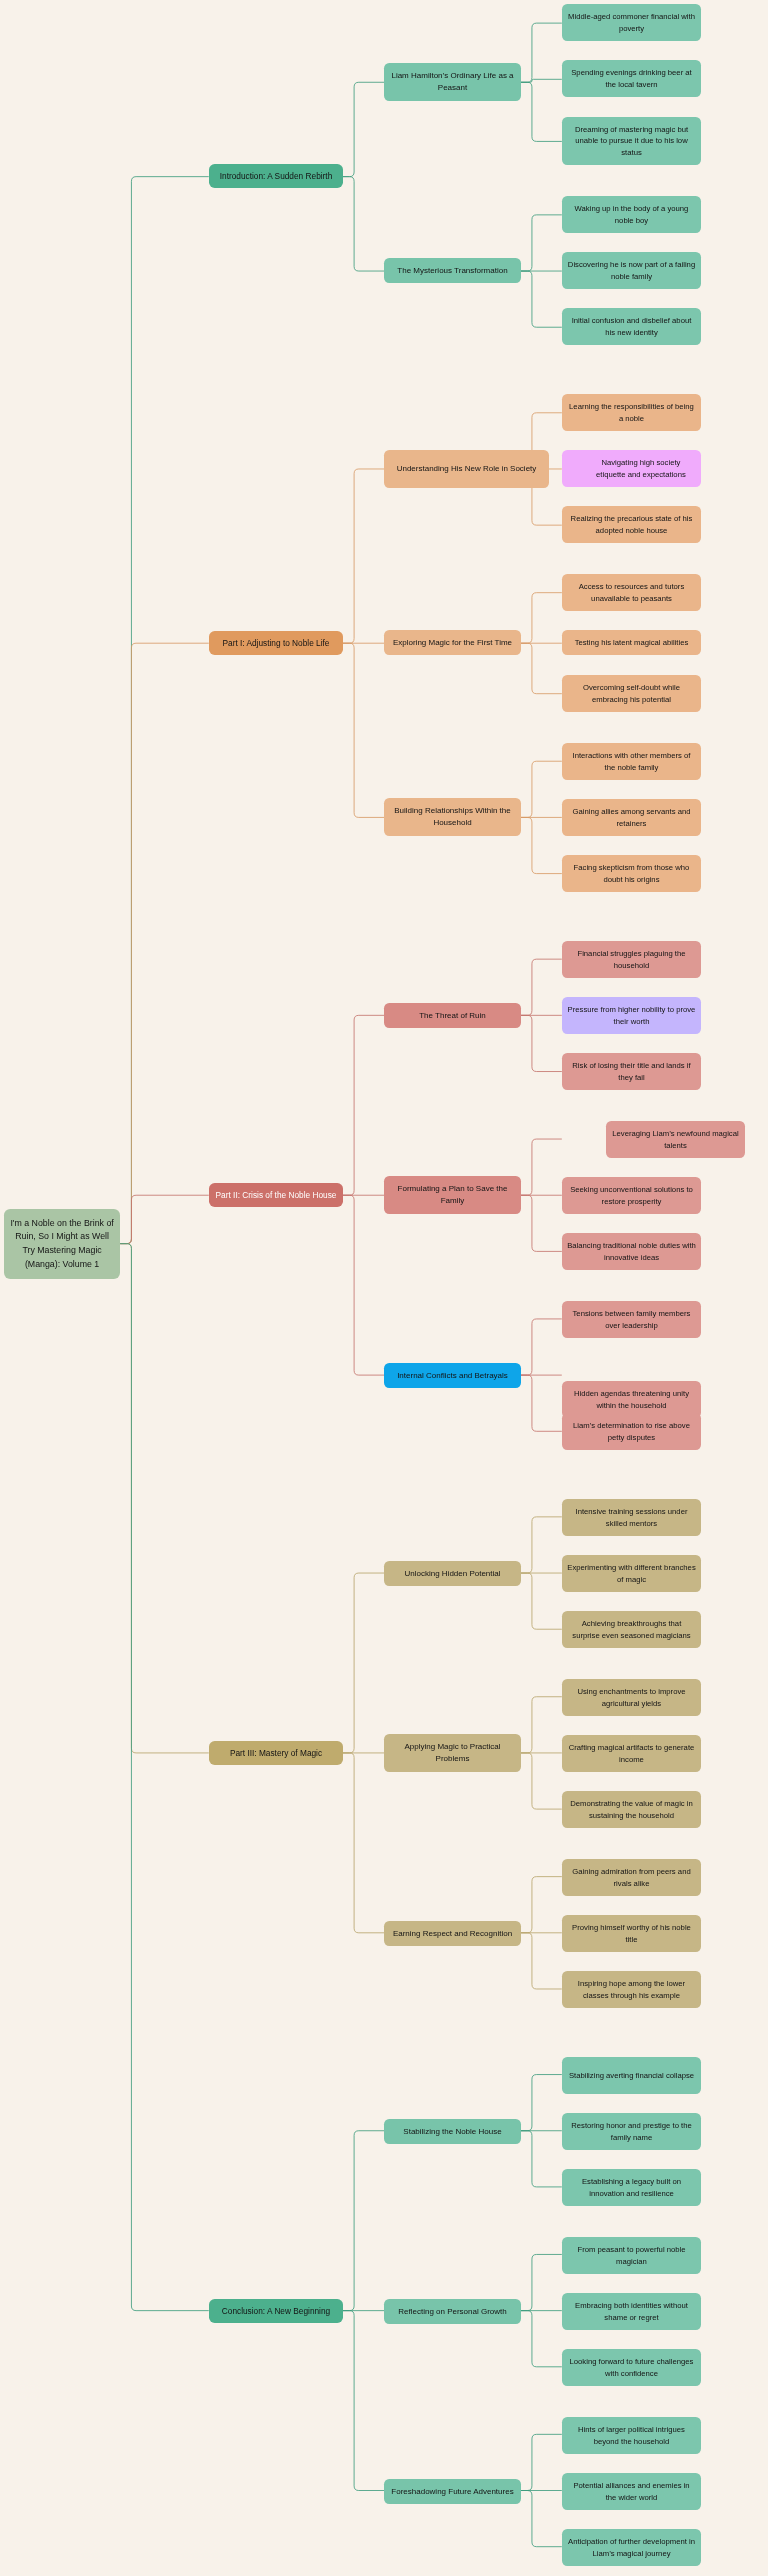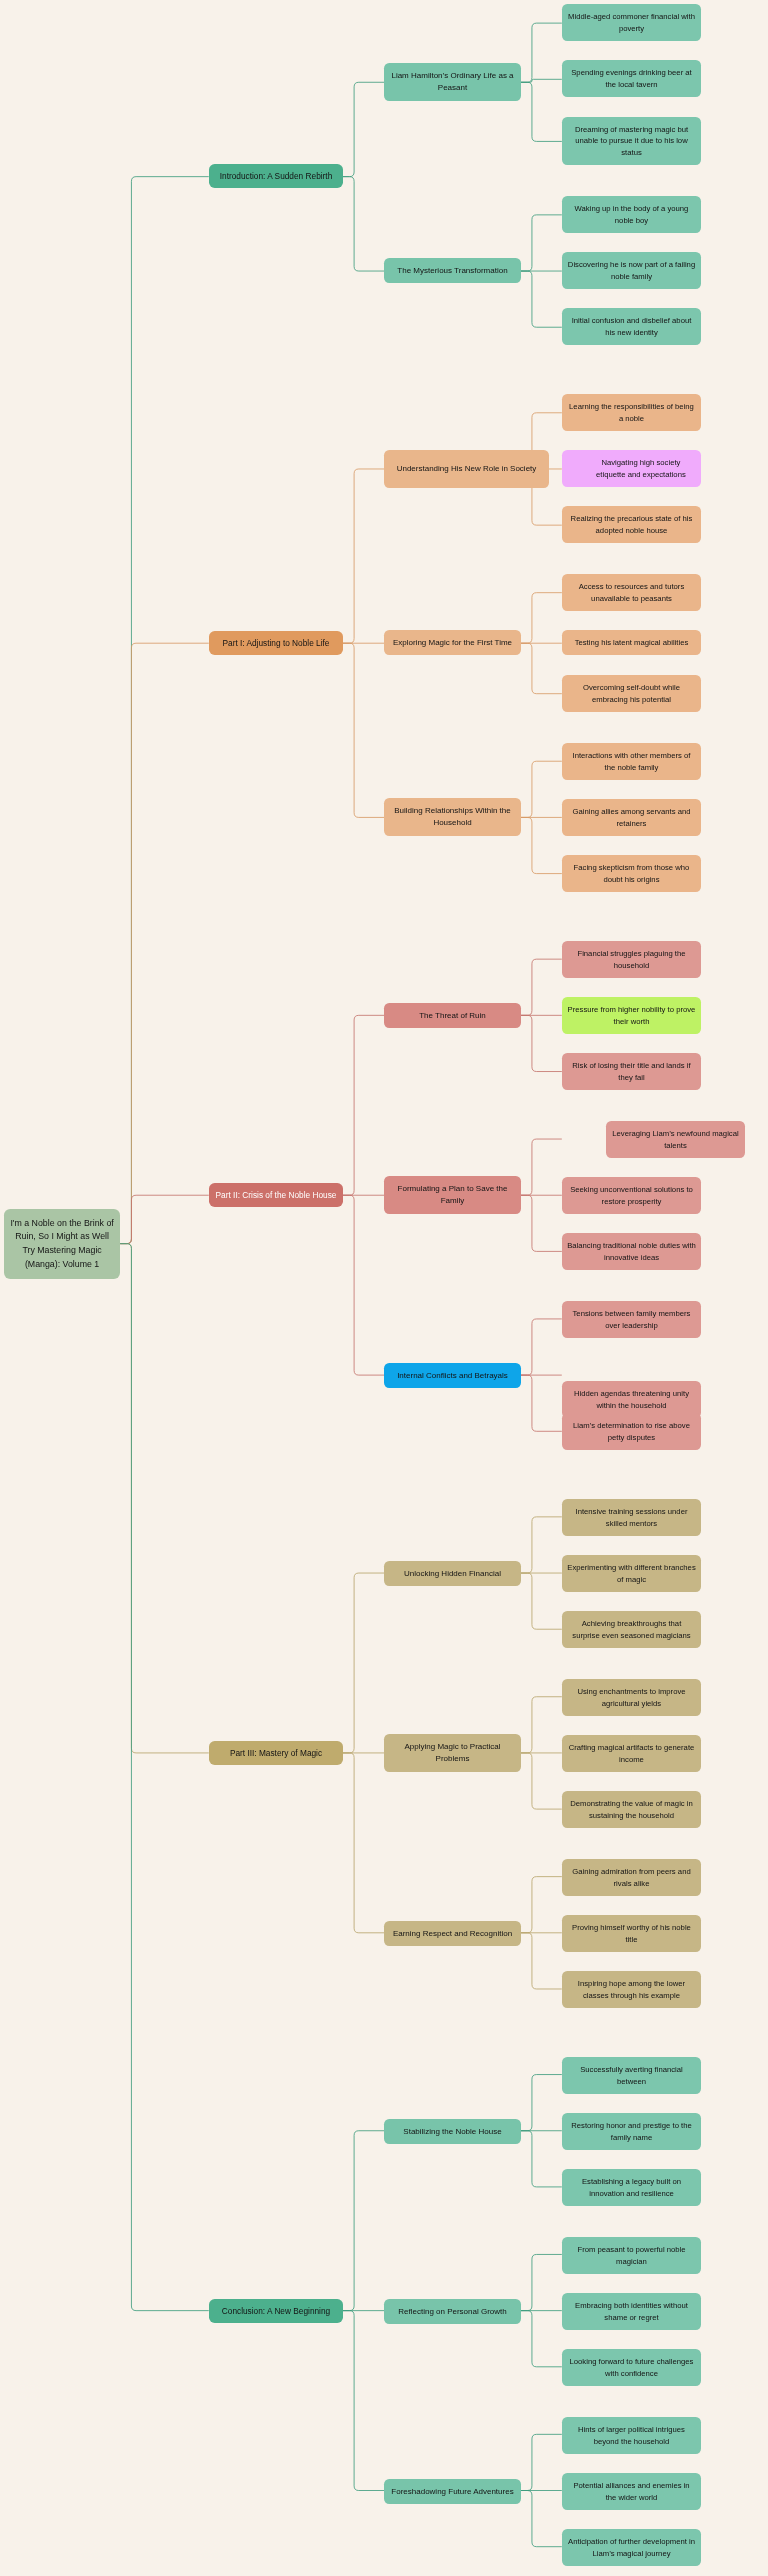--- a/index.html
+++ b/index.html
@@ -186,21 +186,21 @@
     </div>
     <div class="node l1" style="left: 209px; top: 1183px; width: 134px; height: 24px; background: rgb(204, 112, 105); color: rgb(255, 255, 255);">
       <span class="txt">Part II: Crisis of the Noble House</span>
     </div>
     <div class="node l2" style="left: 384px; top: 1003px; width: 137px; height: 25px; background: rgb(216, 138, 132);">
       <span class="txt">The Threat of Ruin</span>
     </div>
     <div class="node l3" style="left: 562px; top: 941px; width: 139px; height: 37px; background: rgb(221, 153, 147);">
       <span class="txt">Financial struggles plaguing the household</span>
     </div>
-    <div class="node l3" style="left: 562px; top: 997px; width: 139px; height: 37px; background: #bef264;">
+    <div class="node l3" style="left: 562px; top: 997px; width: 139px; height: 37px; background: #c4b5fd;">
       <span class="txt">Pressure from higher nobility to prove their worth</span>
     </div>
     <div class="node l3" style="left: 562px; top: 1053px; width: 139px; height: 37px; background: rgb(221, 153, 147);">
       <span class="txt">Risk of losing their title and lands if they fail</span>
     </div>
     <div class="node l2" style="left: 384px; top: 1176px; width: 137px; height: 38px; background: rgb(216, 138, 132);">
       <span class="txt">Formulating a Plan to Save the Family</span>
     </div>
     <div class="node l3" style="left: 562px; top: 1121px; width: 139px; height: 37px; background: rgb(221, 153, 147); margin-left: 44px;">
       <span class="txt">Leveraging Liam’s newfound magical talents</span>
@@ -220,21 +220,21 @@
     <div class="node l3" style="left: 562px; top: 1357px; width: 139px; height: 37px; background: rgb(221, 153, 147); margin-top: 24px;">
       <span class="txt">Hidden agendas threatening unity within the household</span>
     </div>
     <div class="node l3" style="left: 562px; top: 1413px; width: 139px; height: 37px; background: rgb(221, 153, 147);">
       <span class="txt">Liam’s determination to rise above petty disputes</span>
     </div>
     <div class="node l1" style="left: 209px; top: 1741px; width: 134px; height: 24px; background: rgb(191, 171, 109); color: rgb(20, 20, 20);">
       <span class="txt">Part III: Mastery of Magic</span>
     </div>
     <div class="node l2" style="left: 384px; top: 1561px; width: 137px; height: 25px; background: rgb(198, 182, 134);">
-      <span class="txt">Unlocking Hidden Financial</span>
+      <span class="txt">Unlocking Hidden Potential</span>
     </div>
     <div class="node l3" style="left: 562px; top: 1499px; width: 139px; height: 37px; background: rgb(198, 182, 134);">
       <span class="txt">Intensive training sessions under skilled mentors</span>
     </div>
     <div class="node l3" style="left: 562px; top: 1555px; width: 139px; height: 37px; background: rgb(198, 182, 134);">
       <span class="txt">Experimenting with different branches of magic</span>
     </div>
     <div class="node l3" style="left: 562px; top: 1611px; width: 139px; height: 37px; background: rgb(198, 182, 134);">
       <span class="txt">Achieving breakthroughs that surprise even seasoned magicians</span>
     </div>
@@ -262,21 +262,21 @@
     <div class="node l3" style="left: 562px; top: 1971px; width: 139px; height: 37px; background: rgb(198, 182, 134);">
       <span class="txt">Inspiring hope among the lower classes through his example</span>
     </div>
     <div class="node l1" style="left: 209px; top: 2299px; width: 134px; height: 24px; background: rgb(76, 176, 141); color: rgb(20, 20, 20);">
       <span class="txt">Conclusion: A New Beginning</span>
     </div>
     <div class="node l2" style="left: 384px; top: 2119px; width: 137px; height: 25px; background: rgb(120, 196, 170);">
       <span class="txt">Stabilizing the Noble House</span>
     </div>
     <div class="node l3" style="left: 562px; top: 2057px; width: 139px; height: 37px; background: rgb(124, 198, 173);">
-      <span class="txt">Successfully averting financial between</span>
+      <span class="txt">Stabilizing averting financial collapse</span>
     </div>
     <div class="node l3" style="left: 562px; top: 2113px; width: 139px; height: 37px; background: rgb(124, 198, 173);">
       <span class="txt">Restoring honor and prestige to the family name</span>
     </div>
     <div class="node l3" style="left: 562px; top: 2169px; width: 139px; height: 37px; background: rgb(124, 198, 173);">
       <span class="txt">Establishing a legacy built on innovation and resilience</span>
     </div>
     <div class="node l2" style="left: 384px; top: 2299px; width: 137px; height: 25px; background: rgb(120, 196, 170);">
       <span class="txt">Reflecting on Personal Growth</span>
     </div>

